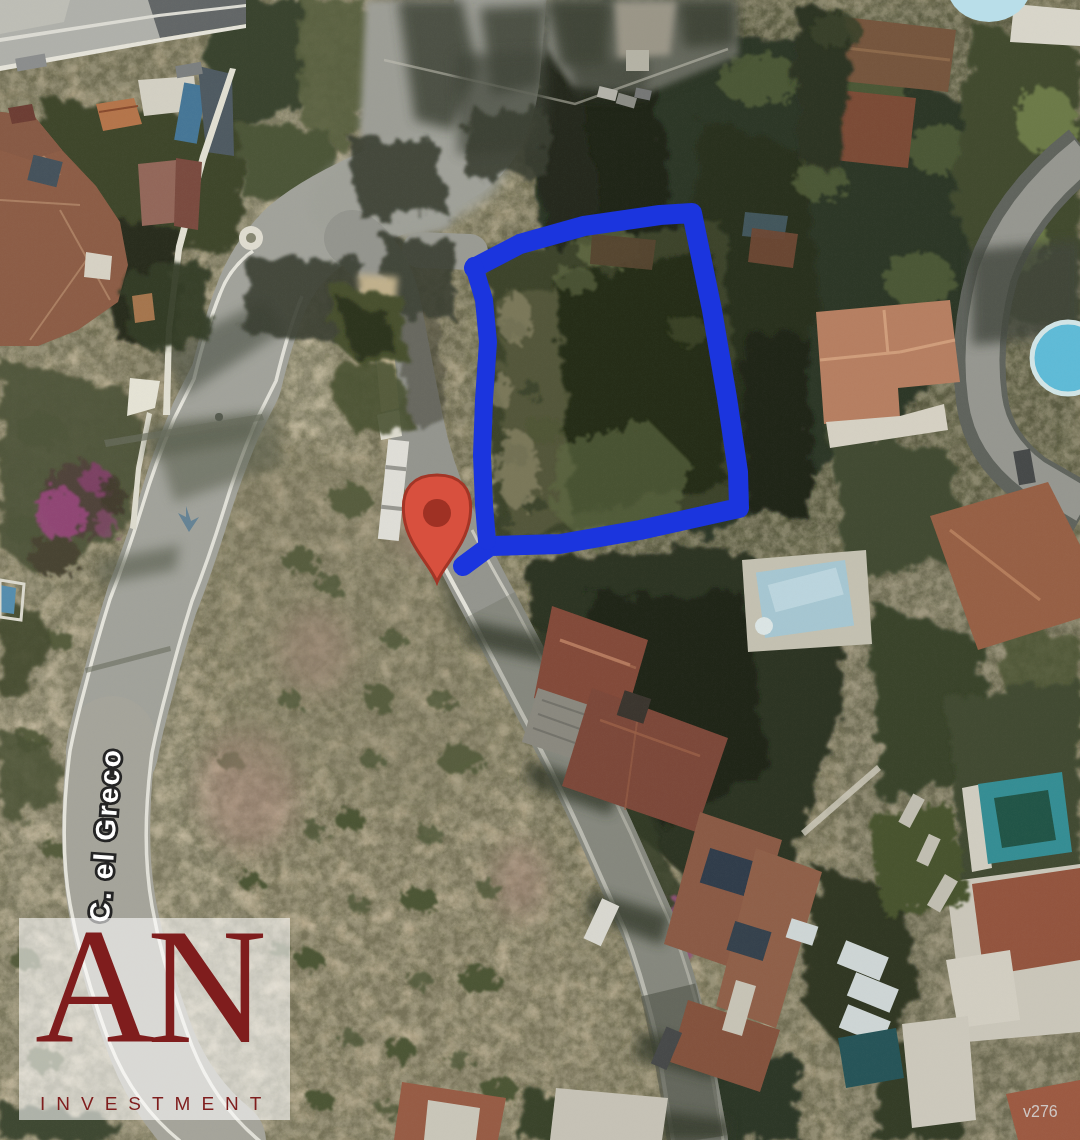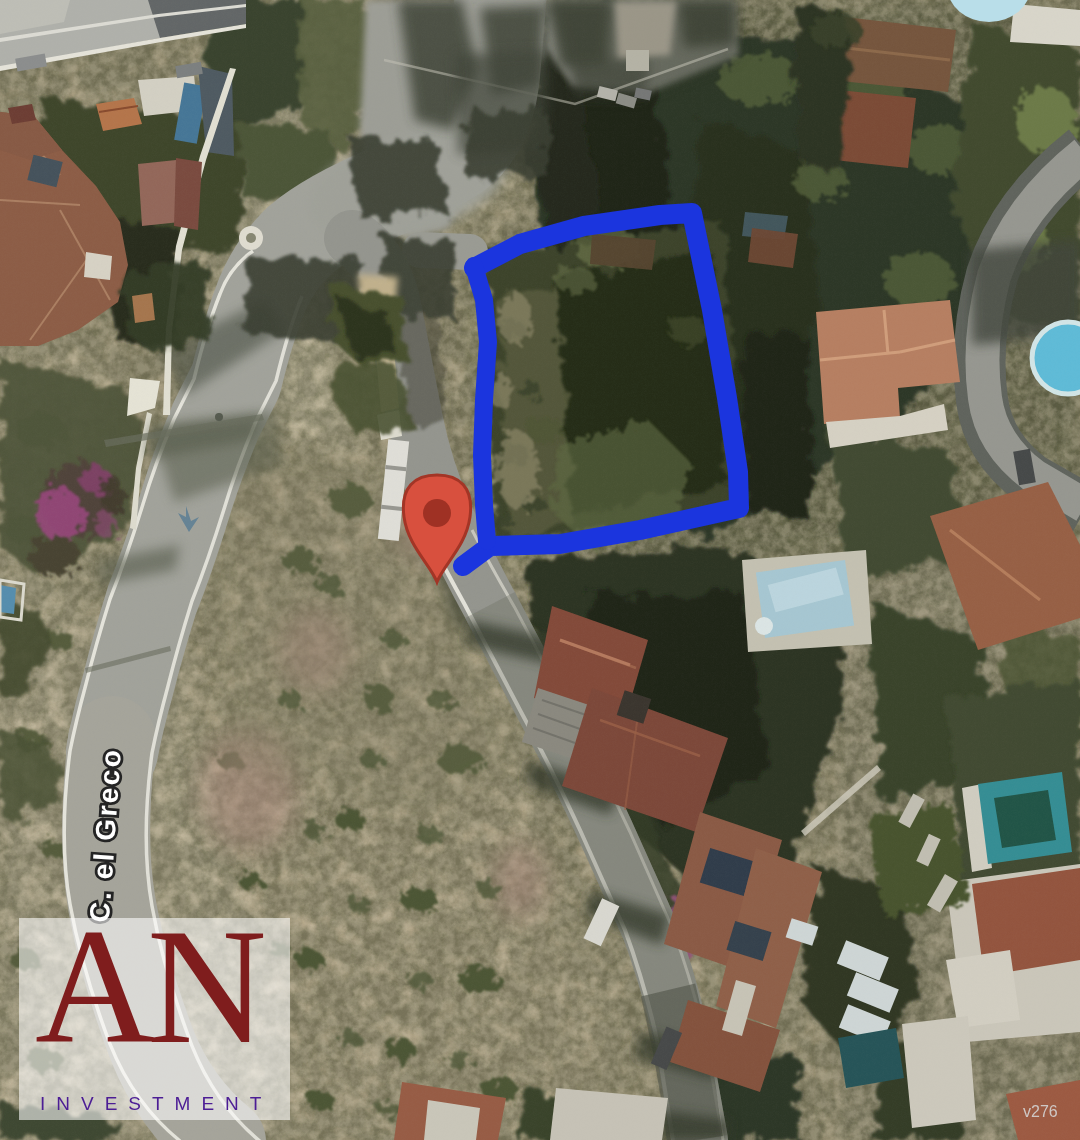--- a/index.html
+++ b/index.html
@@ -534,14 +534,14 @@
 <ellipse cx="989" cy="-14" rx="42" ry="36" fill="#b9dee9"></ellipse>
 
 <text x="1023" y="1117" font-family="Liberation Sans, sans-serif" font-size="16" fill="#d4d4d4" opacity="0.9">v276</text>
 </svg>
 
 <div style="position:absolute;left:19px;top:918px;width:271px;height:202px;background:rgba(255,255,255,0.58);"></div>
 
 <div style="position:absolute;left:35px;top:903px;color:#7f1d1d;font-family:'Liberation Serif',serif;font-size:166px;line-height:1.0;letter-spacing:-8px;">AN</div>
 
 
-<div style="position:absolute;left:40px;top:1093px;color:#4c1d95;font-family:'Liberation Sans',sans-serif;font-size:19px;letter-spacing:11px;">INVESTMENT</div>
+<div style="position:absolute;left:40px;top:1093px;color:#7f1d1d;font-family:'Liberation Sans',sans-serif;font-size:19px;letter-spacing:11px;">INVESTMENT</div>
 </div>
 
 </body></html>

